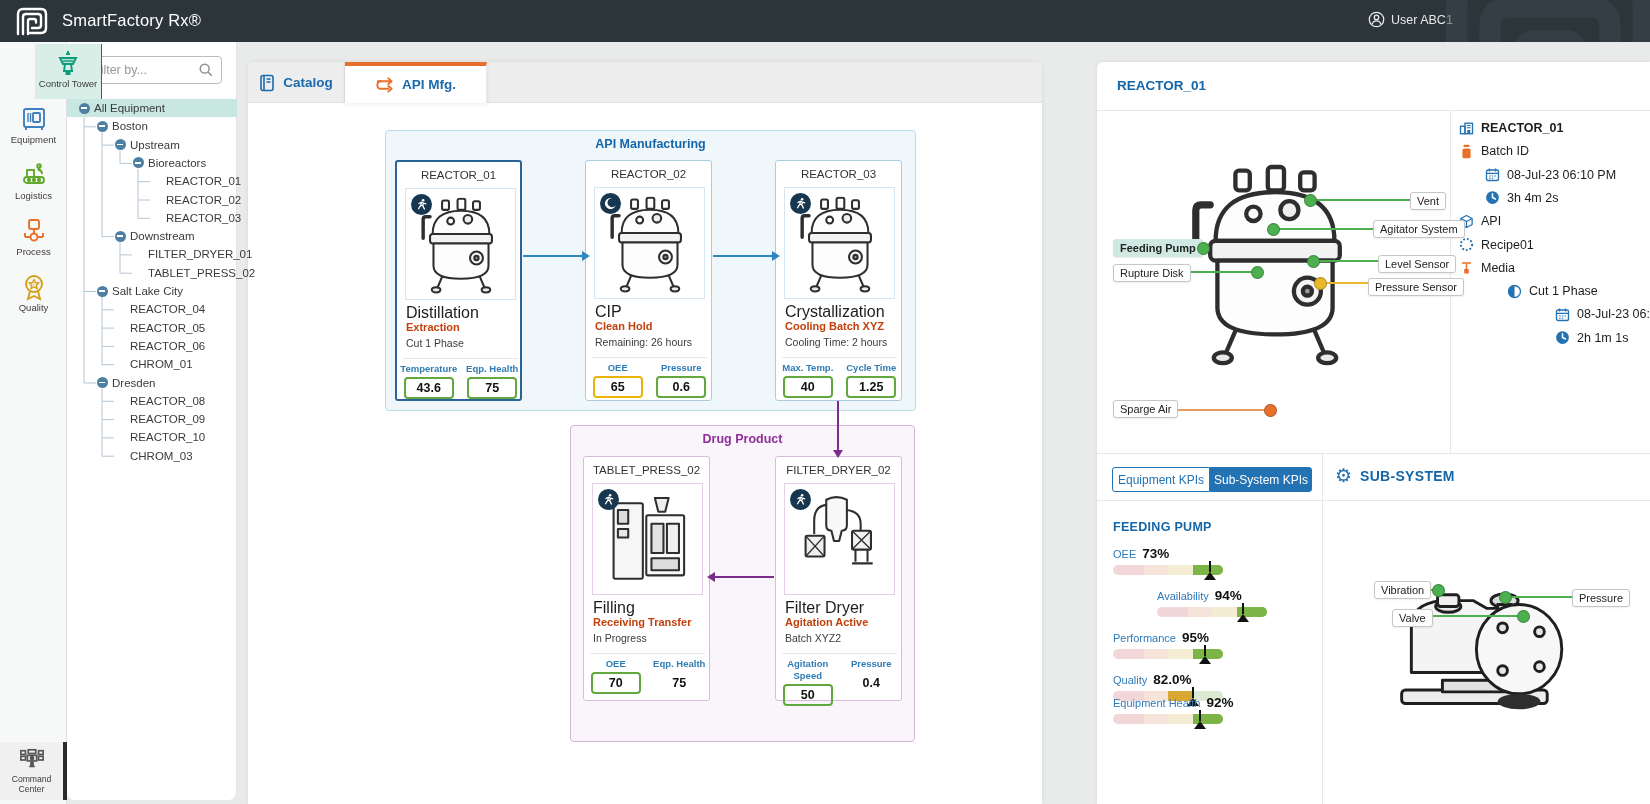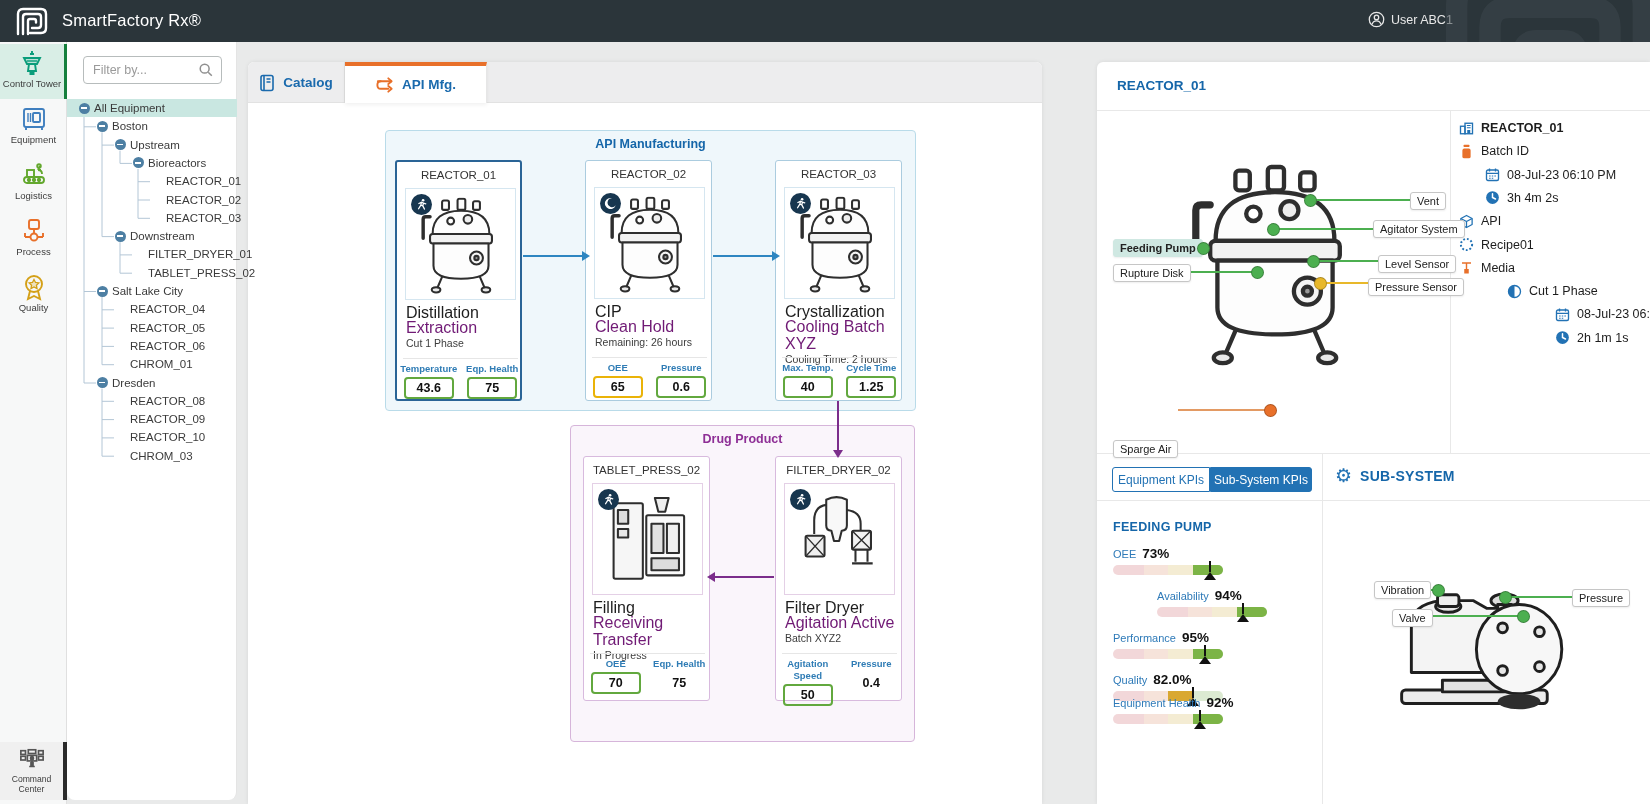--- a/index.html
+++ b/index.html
@@ -11,21 +11,21 @@
   #logo { position:absolute; left:14px; top:6px; }
   #app-title { position:absolute; left:62px; top:11px; color:#fff; font-size:16.5px; letter-spacing:.2px; }
   #user-chip { position:absolute; left:1368px; top:11px; color:#e8e8e8; font-size:12.5px; display:flex; align-items:center; gap:6px; }
   #watermark { position:absolute; right:-20px; top:-46px; opacity:.55; }
 
   
   #rail { position:absolute; left:0; top:42px; width:67px; height:762px; background:#f7f8f8; border-right:1px solid #e0e0e0; z-index:20; }
   .rail-item { position:absolute; left:0; width:67px; height:55px; text-align:center; cursor:pointer; }
   .rail-item .ric { display:block; margin:5px auto 1px; width:28px; height:28px; }
   .rail-item .rlabel { font-size:9.5px; color:#3c3c3c; }
-  .rail-item.active { background:#d9eee6; border-right:3px solid #15803d; }
+  .rail-item.active { background:#d9eee6; border-right:1px solid #15803d;margin-left:35px; }
   .rail-item.bottom { background:#f0f0f0; border-right:4px solid #2b2b2b; height:58px; }
 
   
   #tree-panel { position:absolute; left:67px; top:42px; width:170px; height:758px; background:#fff; border-right:1px solid #e4e4e4; border-radius:0 0 8px 8px; z-index:10; }
   #filter-box { position:absolute; left:16px; top:14px; width:139px; height:28px; border:1px solid #b7bcbc; border-radius:4px; background:#fff; display:flex; align-items:center; }
   #filter-input { border:none; outline:none; flex:1; font-size:12.5px; padding:0 4px 0 9px; color:#444; font-family:"Liberation Sans",sans-serif; background:transparent; min-width:0;}
   #filter-input::placeholder { color:#9a9a9a; }
   #tree-rows { position:absolute; left:0; top:57px; width:170px; }
   .tree-row { position:absolute; left:0; width:170px; height:18px; display:flex; align-items:center; font-size:11.5px; color:#3a3a3a; white-space:nowrap; cursor:pointer; }
   .tree-row.selected { background:#c9e7e1; }
@@ -50,21 +50,21 @@
   .eq-card.api-style { border:1px solid #abccdf; }
   .eq-card.api-style.selected { border:2px solid #2a6496; }
   .eq-card.drug-style { border:1px solid #d8bade; }
   .eq-title { position:absolute; top:7px; width:100%; text-align:center; font-size:11.5px; color:#333; }
   .eq-imgbox { position:absolute; left:8px; top:26px; width:111px; height:112px; background:#fff; border:1px solid #d5e6f0; }
   .eq-card.drug-style .eq-imgbox { border-color:#e4d0e6; }
   .eq-badge { position:absolute; left:5px; top:5px; width:21px; height:21px; border-radius:50%; background:#17364f; display:flex; align-items:center; justify-content:center; }
   .eq-art { position:absolute; left:50%; top:54%; transform:translate(-50%,-50%); }
   .eq-status { position:absolute; left:9px; top:144px; width:112px; }
   .eq-s1 { font-size:16px; font-weight:normal; color:#1d1d1d; line-height:13px; }
-  .eq-s2 { font-size:16px; color:#701a75; line-height:17px; }
+  .eq-s2 { font-size:11px; color:#c2410c; line-height:17px;font-weight:bold; }
   .eq-s3 { font-size:10.5px; color:#3c3c3c; line-height:14px; }
   .eq-div { position:absolute; left:6px; top:196px; width:115px; height:1px; background:#e6e6e6; }
   .eq-kpis { position:absolute; left:0; top:201px; width:127px; display:flex; }
   .eq-kpi { flex:1; text-align:center; }
   .eq-kpi-label { font-size:9.5px; font-weight:bold; color:#2f7cb5; line-height:12px; }
   .eq-kpi-box { margin:2px auto 0; width:50px; height:22px; line-height:19px; font-size:12.5px; font-weight:bold; color:#111; border-radius:4px; }
   .eq-kpi-box.green { border:2px solid #62a83e; }
   .eq-kpi-box.orange { border:2px solid #eab308; }
   .eq-kpi-box.none { border:none; line-height:22px; }
 
@@ -595,21 +595,21 @@
       <div class="callout-line" style="left: 216px; top: 150px; width: 65px; background: rgb(76, 175, 80);"></div>
       <div class="callout-label" style="left: 271px; top: 168px;">Pressure Sensor</div>
       <div class="callout-dot" style="left: 217px; top: 167px; background: rgb(232, 184, 42); border: 1px solid rgba(0, 0, 0, 0.25);"></div>
       <div class="callout-line" style="left: 223px; top: 172px; width: 48px; background: rgb(232, 184, 42);"></div>
       <div class="callout-label hl" style="left: 16px; top: 129px;">Feeding Pump</div>
       <div class="callout-dot" style="left: 100px; top: 132px; background: rgb(76, 175, 80); border: 1px solid rgba(0, 0, 0, 0.25);"></div>
       <div class="callout-line" style="left: 106px; top: 137px; background: rgb(201, 139, 61);"></div>
       <div class="callout-label" style="left: 16px; top: 154px;">Rupture Disk</div>
       <div class="callout-dot" style="left: 154px; top: 156px; background: rgb(76, 175, 80); border: 1px solid rgba(0, 0, 0, 0.25);"></div>
       <div class="callout-line" style="left: 94px; top: 161px; width: 66px; background: rgb(76, 175, 80);"></div>
-      <div class="callout-label" style="left: 16px; top: 290px; margin-top: 40px;">Sparge Air</div>
+      <div class="callout-label" style="left: 16px; top: 290px;">Sparge Air</div>
       <div class="callout-dot" style="left: 167px; top: 294px; background: rgb(232, 112, 42); border: 1px solid rgba(0, 0, 0, 0.25);"></div>
       <div class="callout-line" style="left: 81px; top: 299px; width: 92px; background: rgb(227, 154, 99);"></div>
     </div>
 
   <div id="detail-list" style="position: absolute; left: 361px; top: 48px; width: 190px; height: 343px;">
       <div class="detail-row" style="left: 0px; top: 10px; font-weight: bold;">
         <span class="dic">
           <svg width="15" height="15" viewBox="0 0 20 20" fill="none" stroke="#2272b4" stroke-width="1.8">
             <rect x="2" y="7" width="6" height="10"></rect>
             <rect x="8" y="3" width="10" height="14"></rect>

